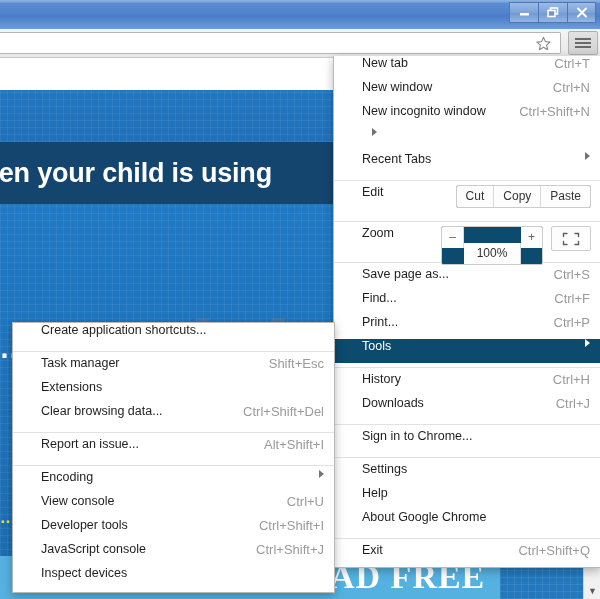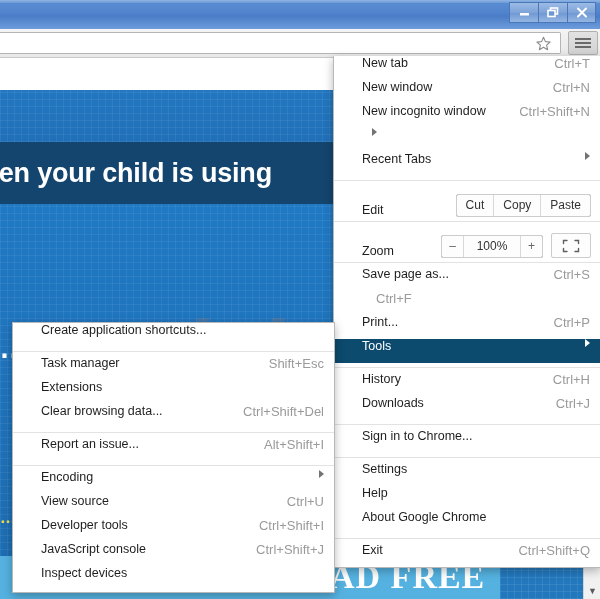--- a/index.html
+++ b/index.html
@@ -300,21 +300,21 @@
 
   .sep {
     height: 1px;
     background: #e2e2e2;
     margin: 4px 0;
   }
 
   
   .row-edit, .row-zoom {
     display: flex;
-    align-items: flex-end;
+    align-items: flex-start;
     height: 32px;
     padding: 0 9px 0 28px;
   }
   .row-edit .rlabel, .row-zoom .rlabel {
     flex: 1 1 auto;
     font-size: 12.5px;
   }
   .btn-group {
     display: flex;
     border: 1px solid #cccccc;
@@ -327,21 +327,21 @@
     height: 21px;
     line-height: 21px;
     font-size: 12px;
     border-right: 1px solid #d8d8d8;
     background: #fdfdfd;
     color: #333;
   }
   .btn-group .gbtn:last-child { border-right: none; }
   .zoom-group { margin-right: 8px; }
   .zoom-group .gbtn.sym { padding: 0 7px; color: #666; }
-  .zoom-group .gbtn.val { min-width: 38px; text-align: center; }
+  .zoom-group .gbtn.val { min-width: 38px; text-align: center; margin-top: 16px; }
   .fs-btn {
     width: 38px; height: 23px;
     border: 1px solid #cccccc;
     border-radius: 2px;
     background: #fdfdfd;
     display: flex;
     align-items: center;
     justify-content: center;
   }
 </style>
@@ -466,20 +466,21 @@
     </div>
 
     <div class="sep"></div>
 
     <div>
       <div class="mi">
         <span class="label">Save page as...</span>
         <span class="accel">Ctrl+S</span>
       </div>
       <div class="mi">
+        <span class="label">Find...</span>
         <span class="accel">Ctrl+F</span>
       </div>
       <div class="mi">
         <span class="label">Print...</span>
         <span class="accel">Ctrl+P</span>
       </div>
       <div class="mi highlight">
         <span class="label">Tools</span>
         <span class="arrow"></span>
       </div>
@@ -565,21 +566,21 @@
     </div>
 
     <div class="sep"></div>
 
     <div>
       <div class="mi">
         <span class="label">Encoding</span>
         <span class="arrow"></span>
       </div>
       <div class="mi">
-        <span class="label">View source</span>
+        <span class="label">View console</span>
         <span class="accel">Ctrl+U</span>
       </div>
       <div class="mi">
         <span class="label">Developer tools</span>
         <span class="accel">Ctrl+Shift+I</span>
       </div>
       <div class="mi">
         <span class="label">JavaScript console</span>
         <span class="accel">Ctrl+Shift+J</span>
       </div>

